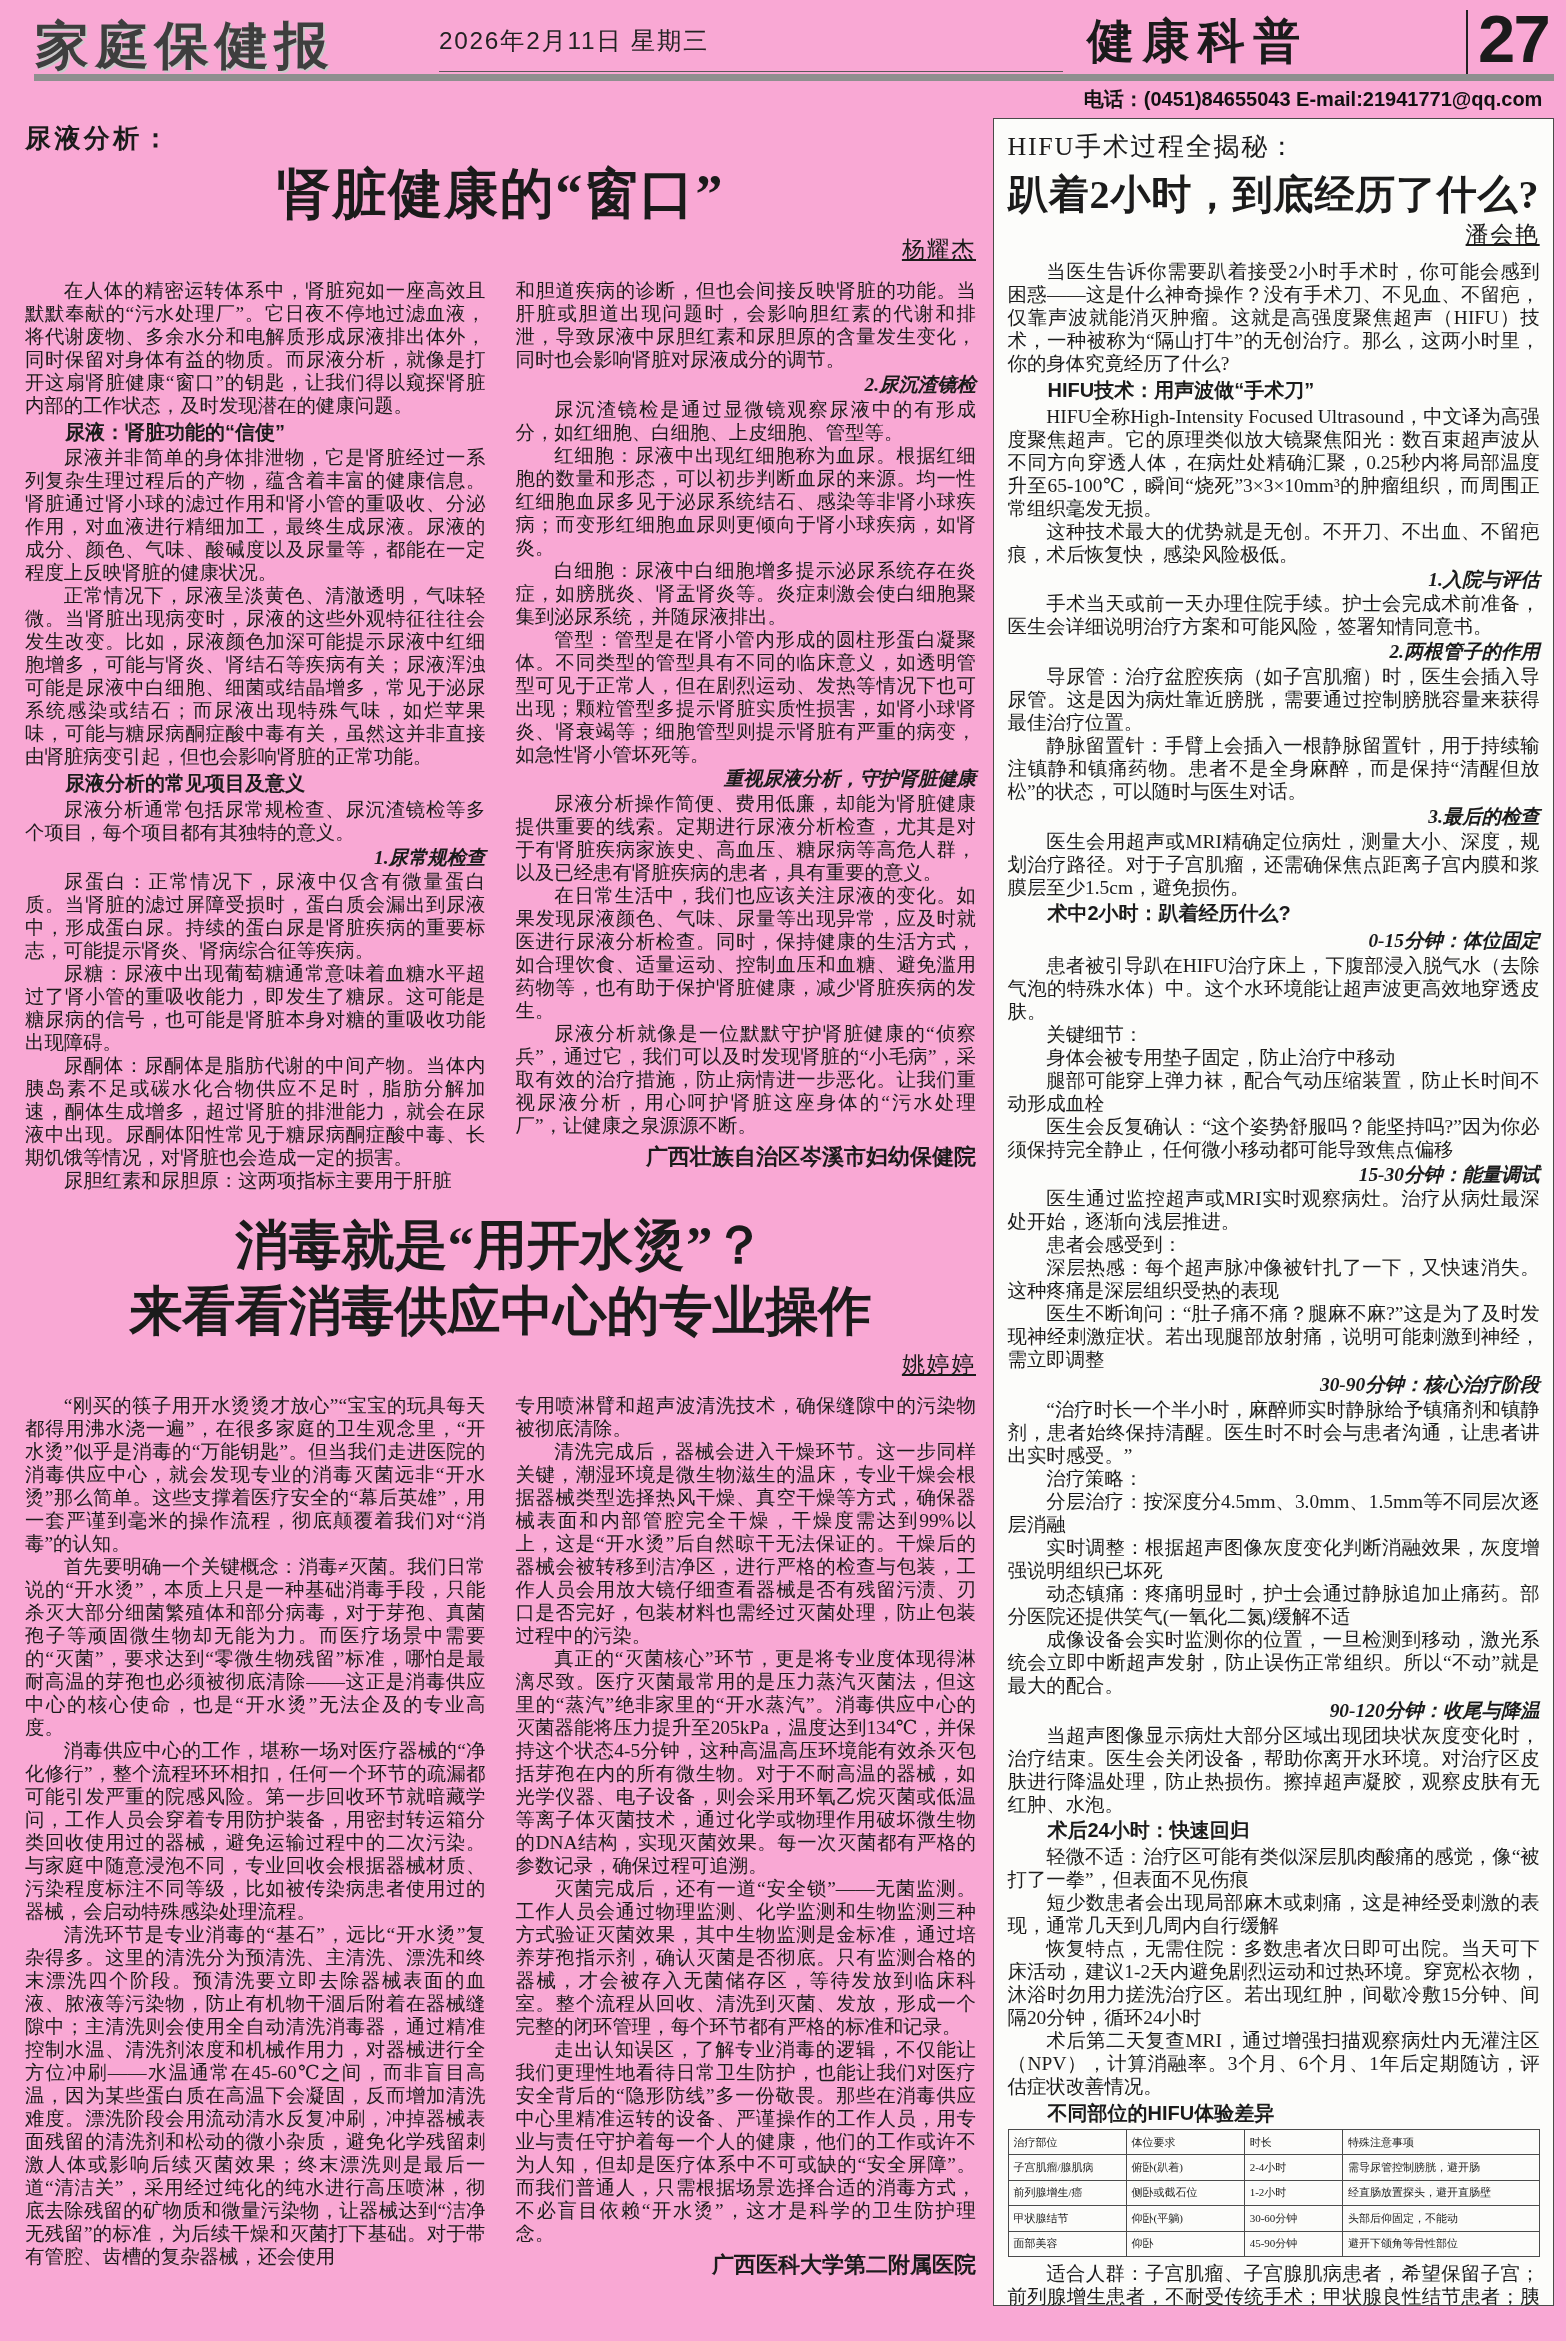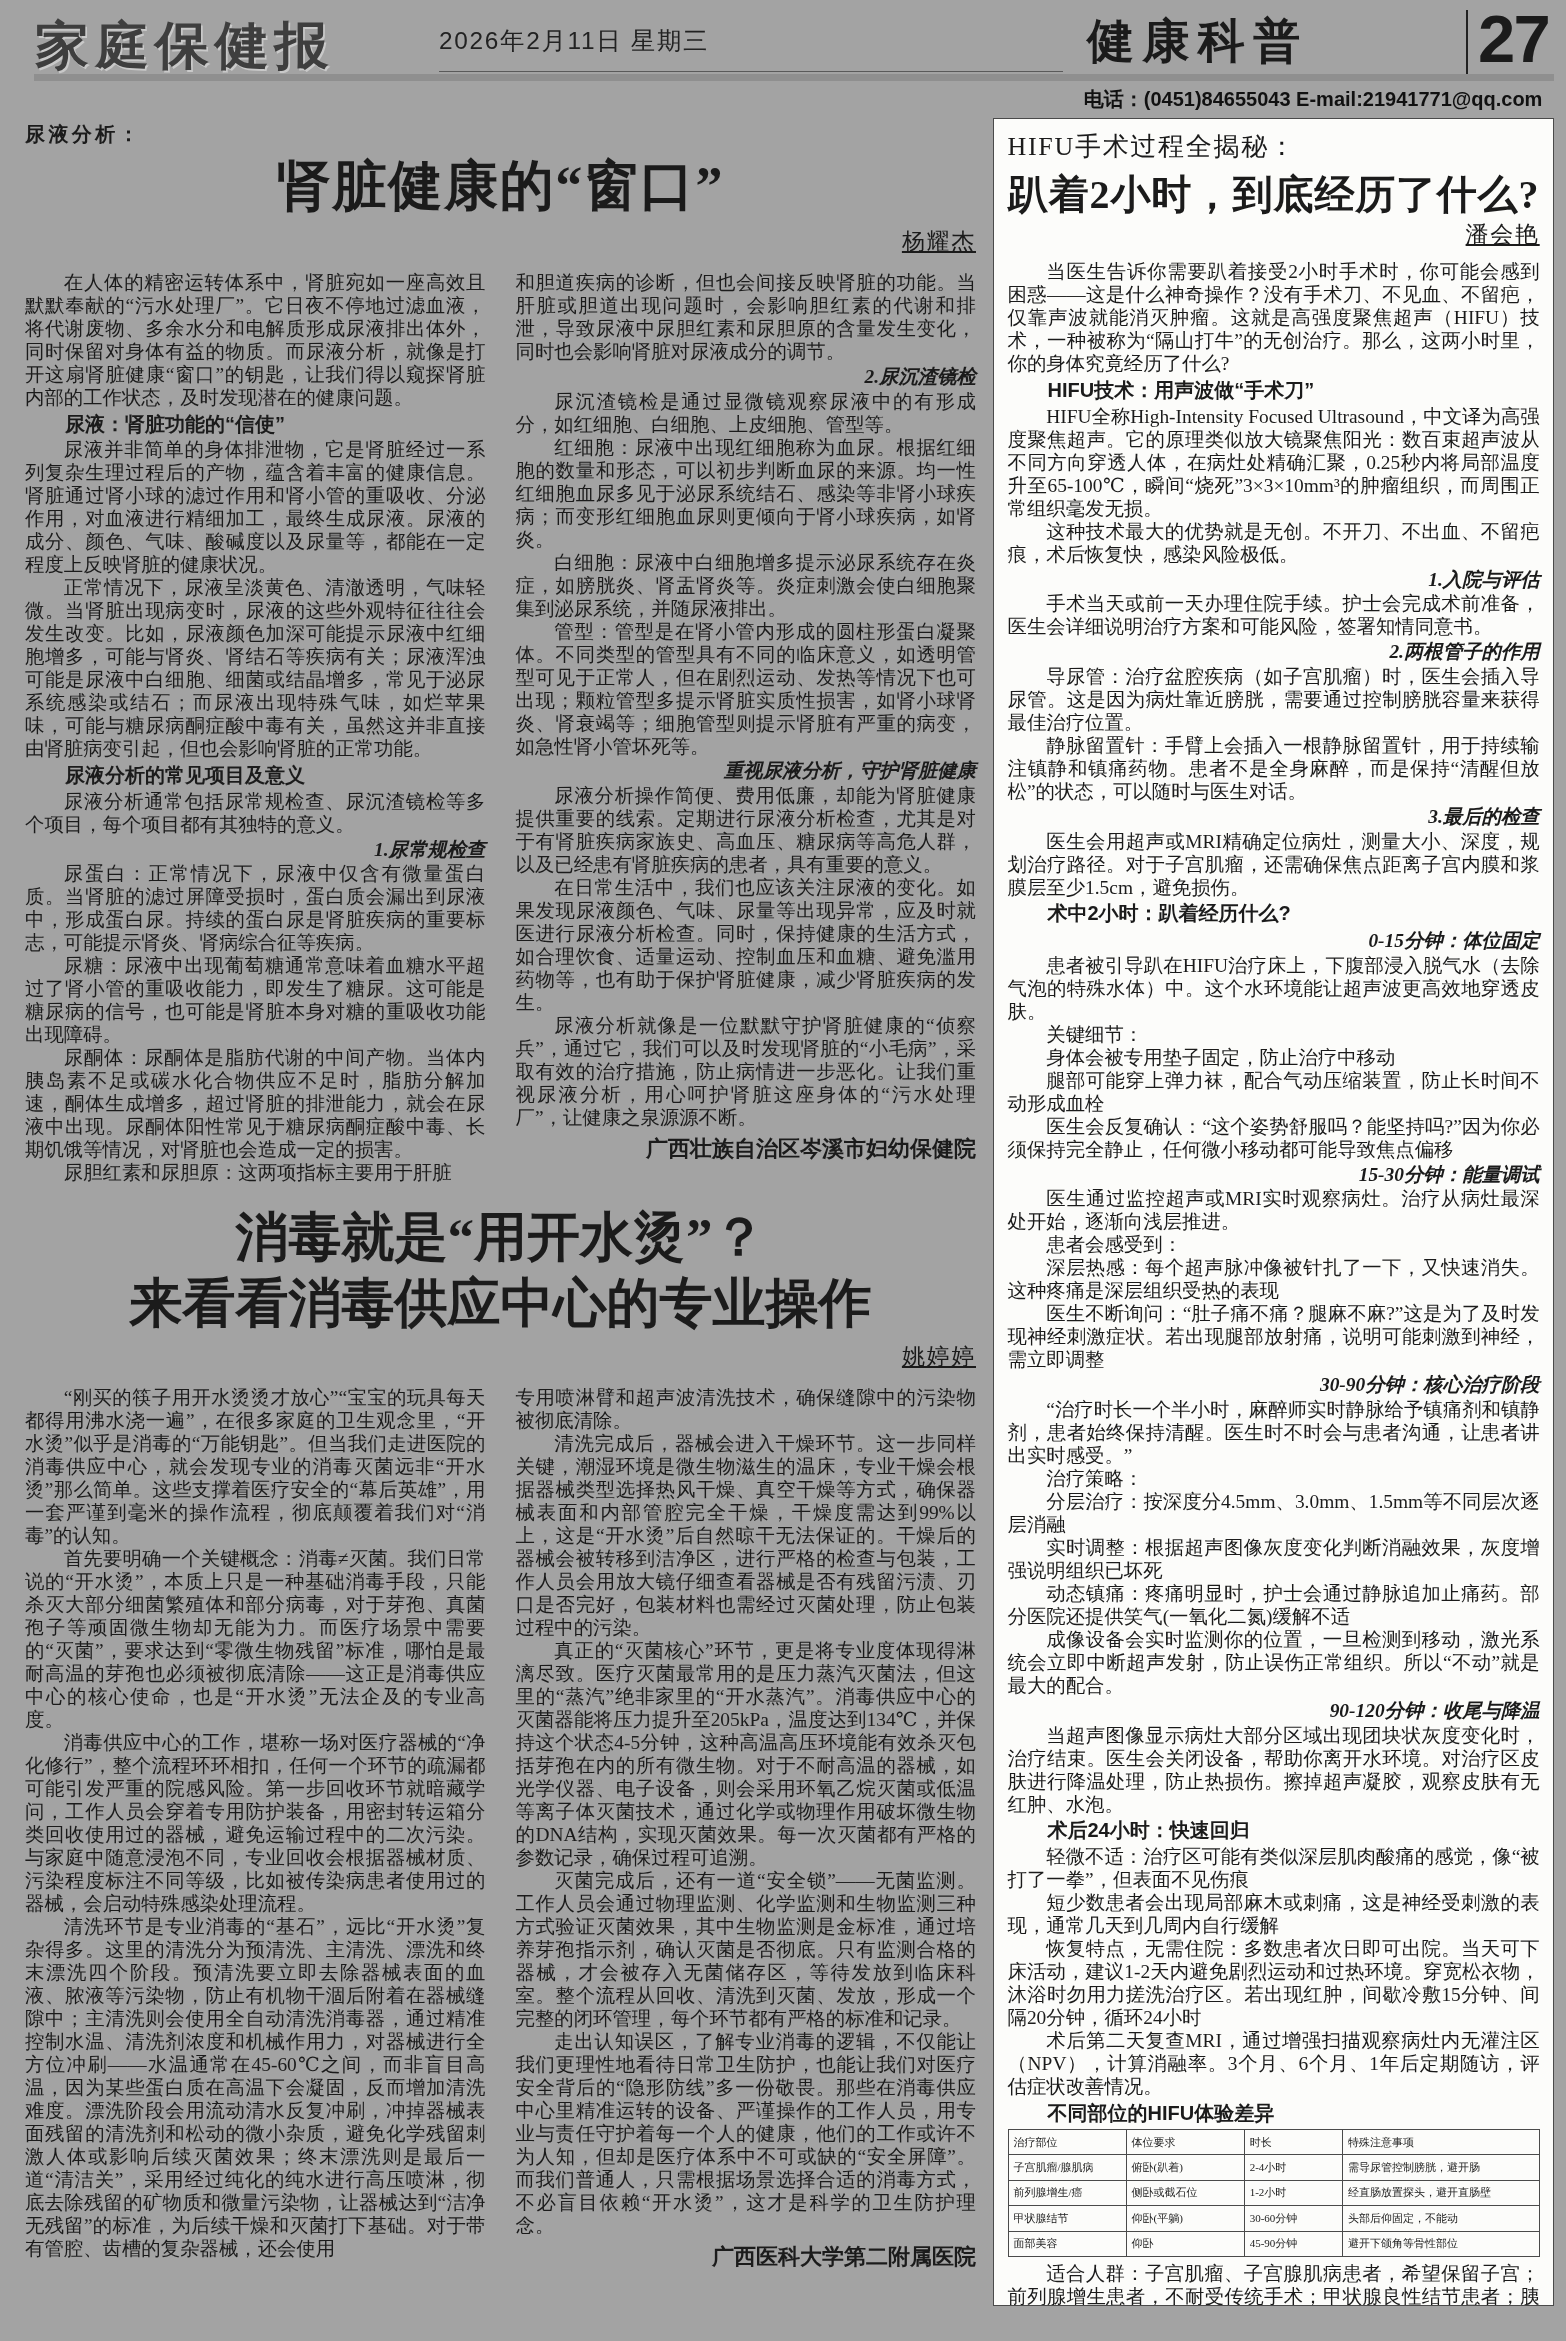--- a/index.html
+++ b/index.html
@@ -1,31 +1,31 @@
 <!DOCTYPE html>
 <html style="font-size:13.5px"><head>
 <meta charset="utf-8">
 <style>
   html,body{margin:0;padding:0;background:#e8e8e4;}
-  .page{position:relative;width:1566px;height:2342px;margin:0 auto;background:#a3a3a3;overflow:hidden;color:#1b1b1b;font-family:"Liberation Serif","DejaVu Serif",serif;}
+  .page{position:relative;width:1566px;height:2342px;margin:0 auto;background:#f9a8d4;overflow:hidden;color:#1b1b1b;font-family:"Liberation Serif","DejaVu Serif",serif;}
   
   header{position:relative;height:118px;}
   .mast{position:absolute;left:35px;top:11.8px;font-size:54px;font-weight:900;letter-spacing:5.9px;color:#3e3e3e;text-shadow:1.7px 1.7px 0 #c9c9c9;transform:scaleY(.95);transform-origin:top left;white-space:nowrap;}
   .date-cell{position:absolute;left:439px;top:25px;width:624px;font-size:24.4px;letter-spacing:1.7px;border-bottom:1.7px solid #5a5a5a;padding-bottom:13.5px;font-family:"Liberation Sans","DejaVu Sans",sans-serif;color:#222;}
   .section{position:absolute;left:1087px;top:10px;font-size:47px;font-weight:600;letter-spacing:8.4px;white-space:nowrap;}
   .vrule{position:absolute;left:1466px;top:10px;width:1.7px;height:67px;background:#222;}
   .pagenum{position:absolute;left:1478px;top:0px;font-size:67px;font-weight:700;font-family:"Liberation Sans","DejaVu Sans",sans-serif;letter-spacing:-1.7px;}
   .bar{position:absolute;left:34px;right:11.8px;top:74px;height:6.7px;background:#8f8f8f;}
   .contact{position:absolute;right:23.6px;top:86px;font-size:20px;font-family:"Liberation Sans","DejaVu Sans",sans-serif;color:#111;font-weight:bold;}
   
   .main{display:flex;gap:17px;padding:0 11.8px 0 25px;}
   .left{flex:0 0 951px;width:951px;}
   .right{flex:1;border:1.7px solid #4a4a4a;padding:8.4px 13.5px 11.8px;height:2188px;box-sizing:border-box;overflow:hidden;background:#fcfcfa;}
   
-  .kicker{font-size:20px;font-weight:700;letter-spacing:3.4px;margin:3.4px 0 0;}
+  .kicker{font-size:26px;font-weight:700;letter-spacing:3.4px;margin:3.4px 0 0;}
   .t1{text-align:center;font-size:54px;font-weight:700;letter-spacing:1.7px;margin:1.7px 0 3.4px;}
   .author{text-align:right;font-size:23px;margin:0 0 13.5px;letter-spacing:1.7px;text-decoration:underline;}
   .a2{margin-top:20px;}
   .t2{text-align:center;font-size:53px;line-height:66px;font-weight:700;margin:0 0 5px;}
   .kicker3{font-size:26px;font-weight:400;letter-spacing:1.7px;margin:1.7px 0 0;}
   .t3{text-align:center;font-size:40px;line-height:47px;font-weight:700;margin:6.7px 0 1.7px;letter-spacing:0.8px;}
   .right .author{margin-bottom:10px;}
   
   .cols{display:flex;gap:30px;}
   .col{flex:1;min-width:0;}

